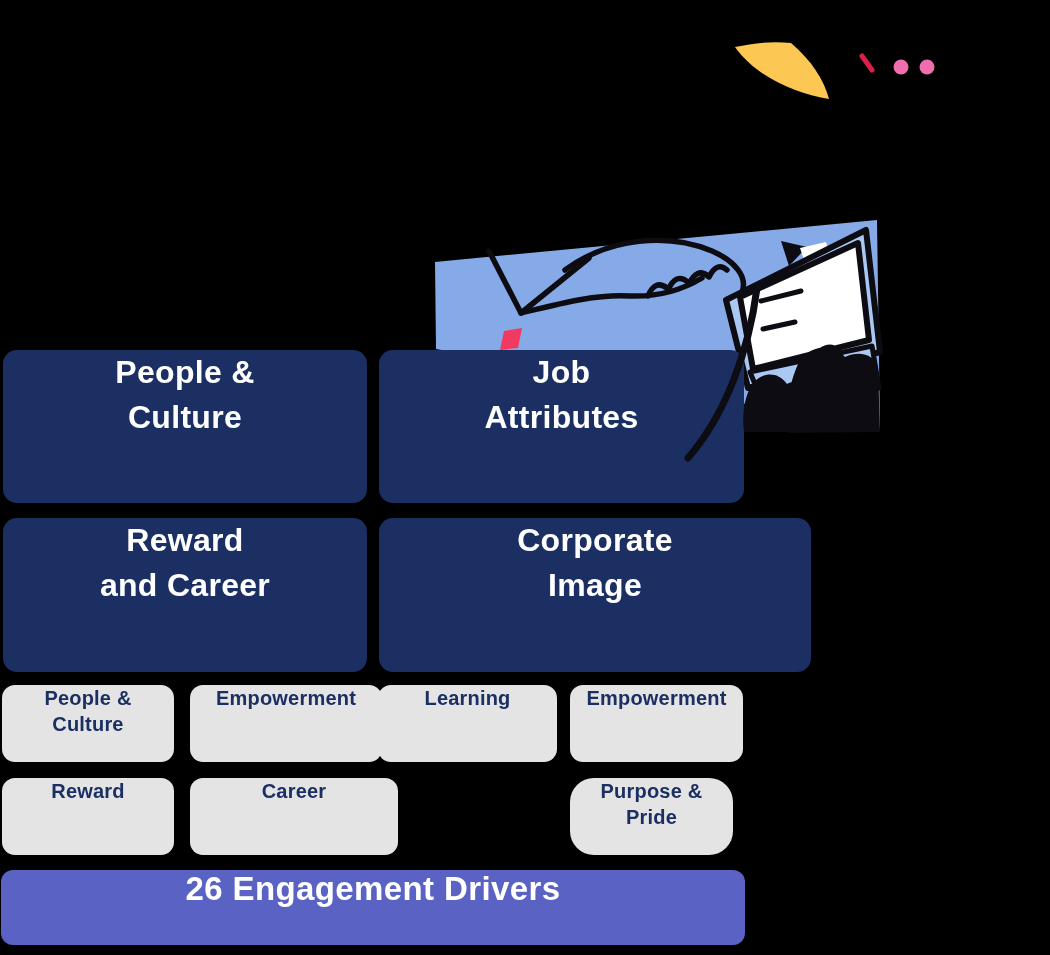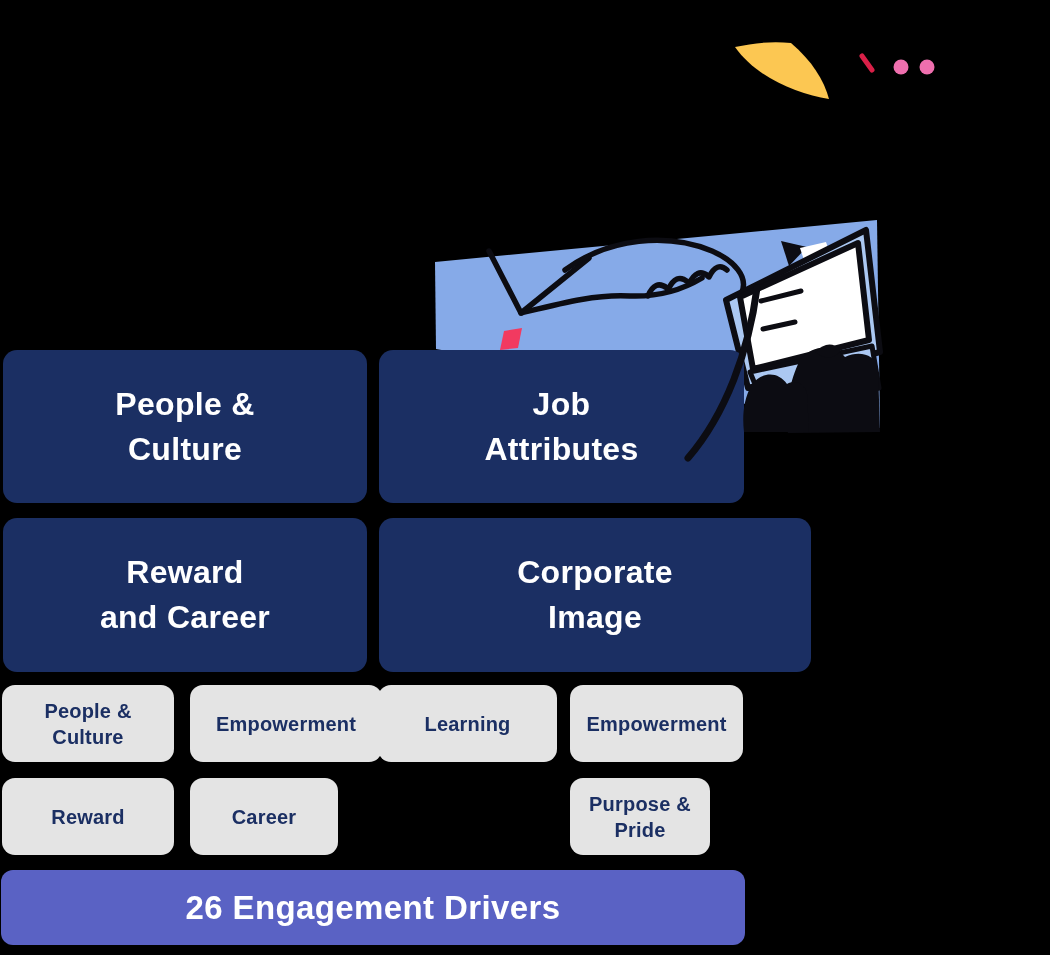--- a/index.html
+++ b/index.html
@@ -8,21 +8,21 @@
     width: 1050px;
     height: 955px;
     background: #000;
     overflow: hidden;
     font-family: "Liberation Sans", "DejaVu Sans", sans-serif;
   }
   svg.layer { position: absolute; left: 0; top: 0; pointer-events: none; }
   .box {
     position: absolute;
     display: flex;
-    align-items: center;
+    align-items: flex-start;
     justify-content: center;
     text-align: center;
     white-space: pre-line;
     box-sizing: border-box;
     z-index: 2;
   }
   .category {
     background: #1b2f63;
     color: #ffffff;
     border-radius: 14px;
@@ -115,24 +115,24 @@
   <div class="box driver" style="left:378px; top:685px; width:179px; height:77px;">
     <span>Learning</span>
   </div>
   <div class="box driver" style="left:570px; top:685px; width:173px; height:77px;">
     <span>Empowerment</span>
   </div>
 
   <div class="box driver" style="left:2px; top:778px; width:172px; height:77px;">
     <span>Reward</span>
   </div>
-  <div class="box driver" style="left:190px; top:778px; width:148px; height:77px;">
+  <div class="box driver" style="left:190px; top:778px; width:208px; height:77px;">
     <span>Career</span>
   </div>
-  <div class="box driver" style="left:570px; top:778px; width:140px; height:77px;">
+  <div class="box driver" style="left:570px; top:778px; width:163px; height:77px;border-radius:24px;">
     <span>Purpose &amp;
 Pride</span>
   </div>
 
   <div class="box footer-bar" style="left:1px; top:870px; width:744px; height:75px;">
     <span>26 Engagement Drivers</span>
   </div>
 
   <svg class="layer" width="1050" height="955" viewBox="0 0 1050 955" style="z-index:3">
     <g>

